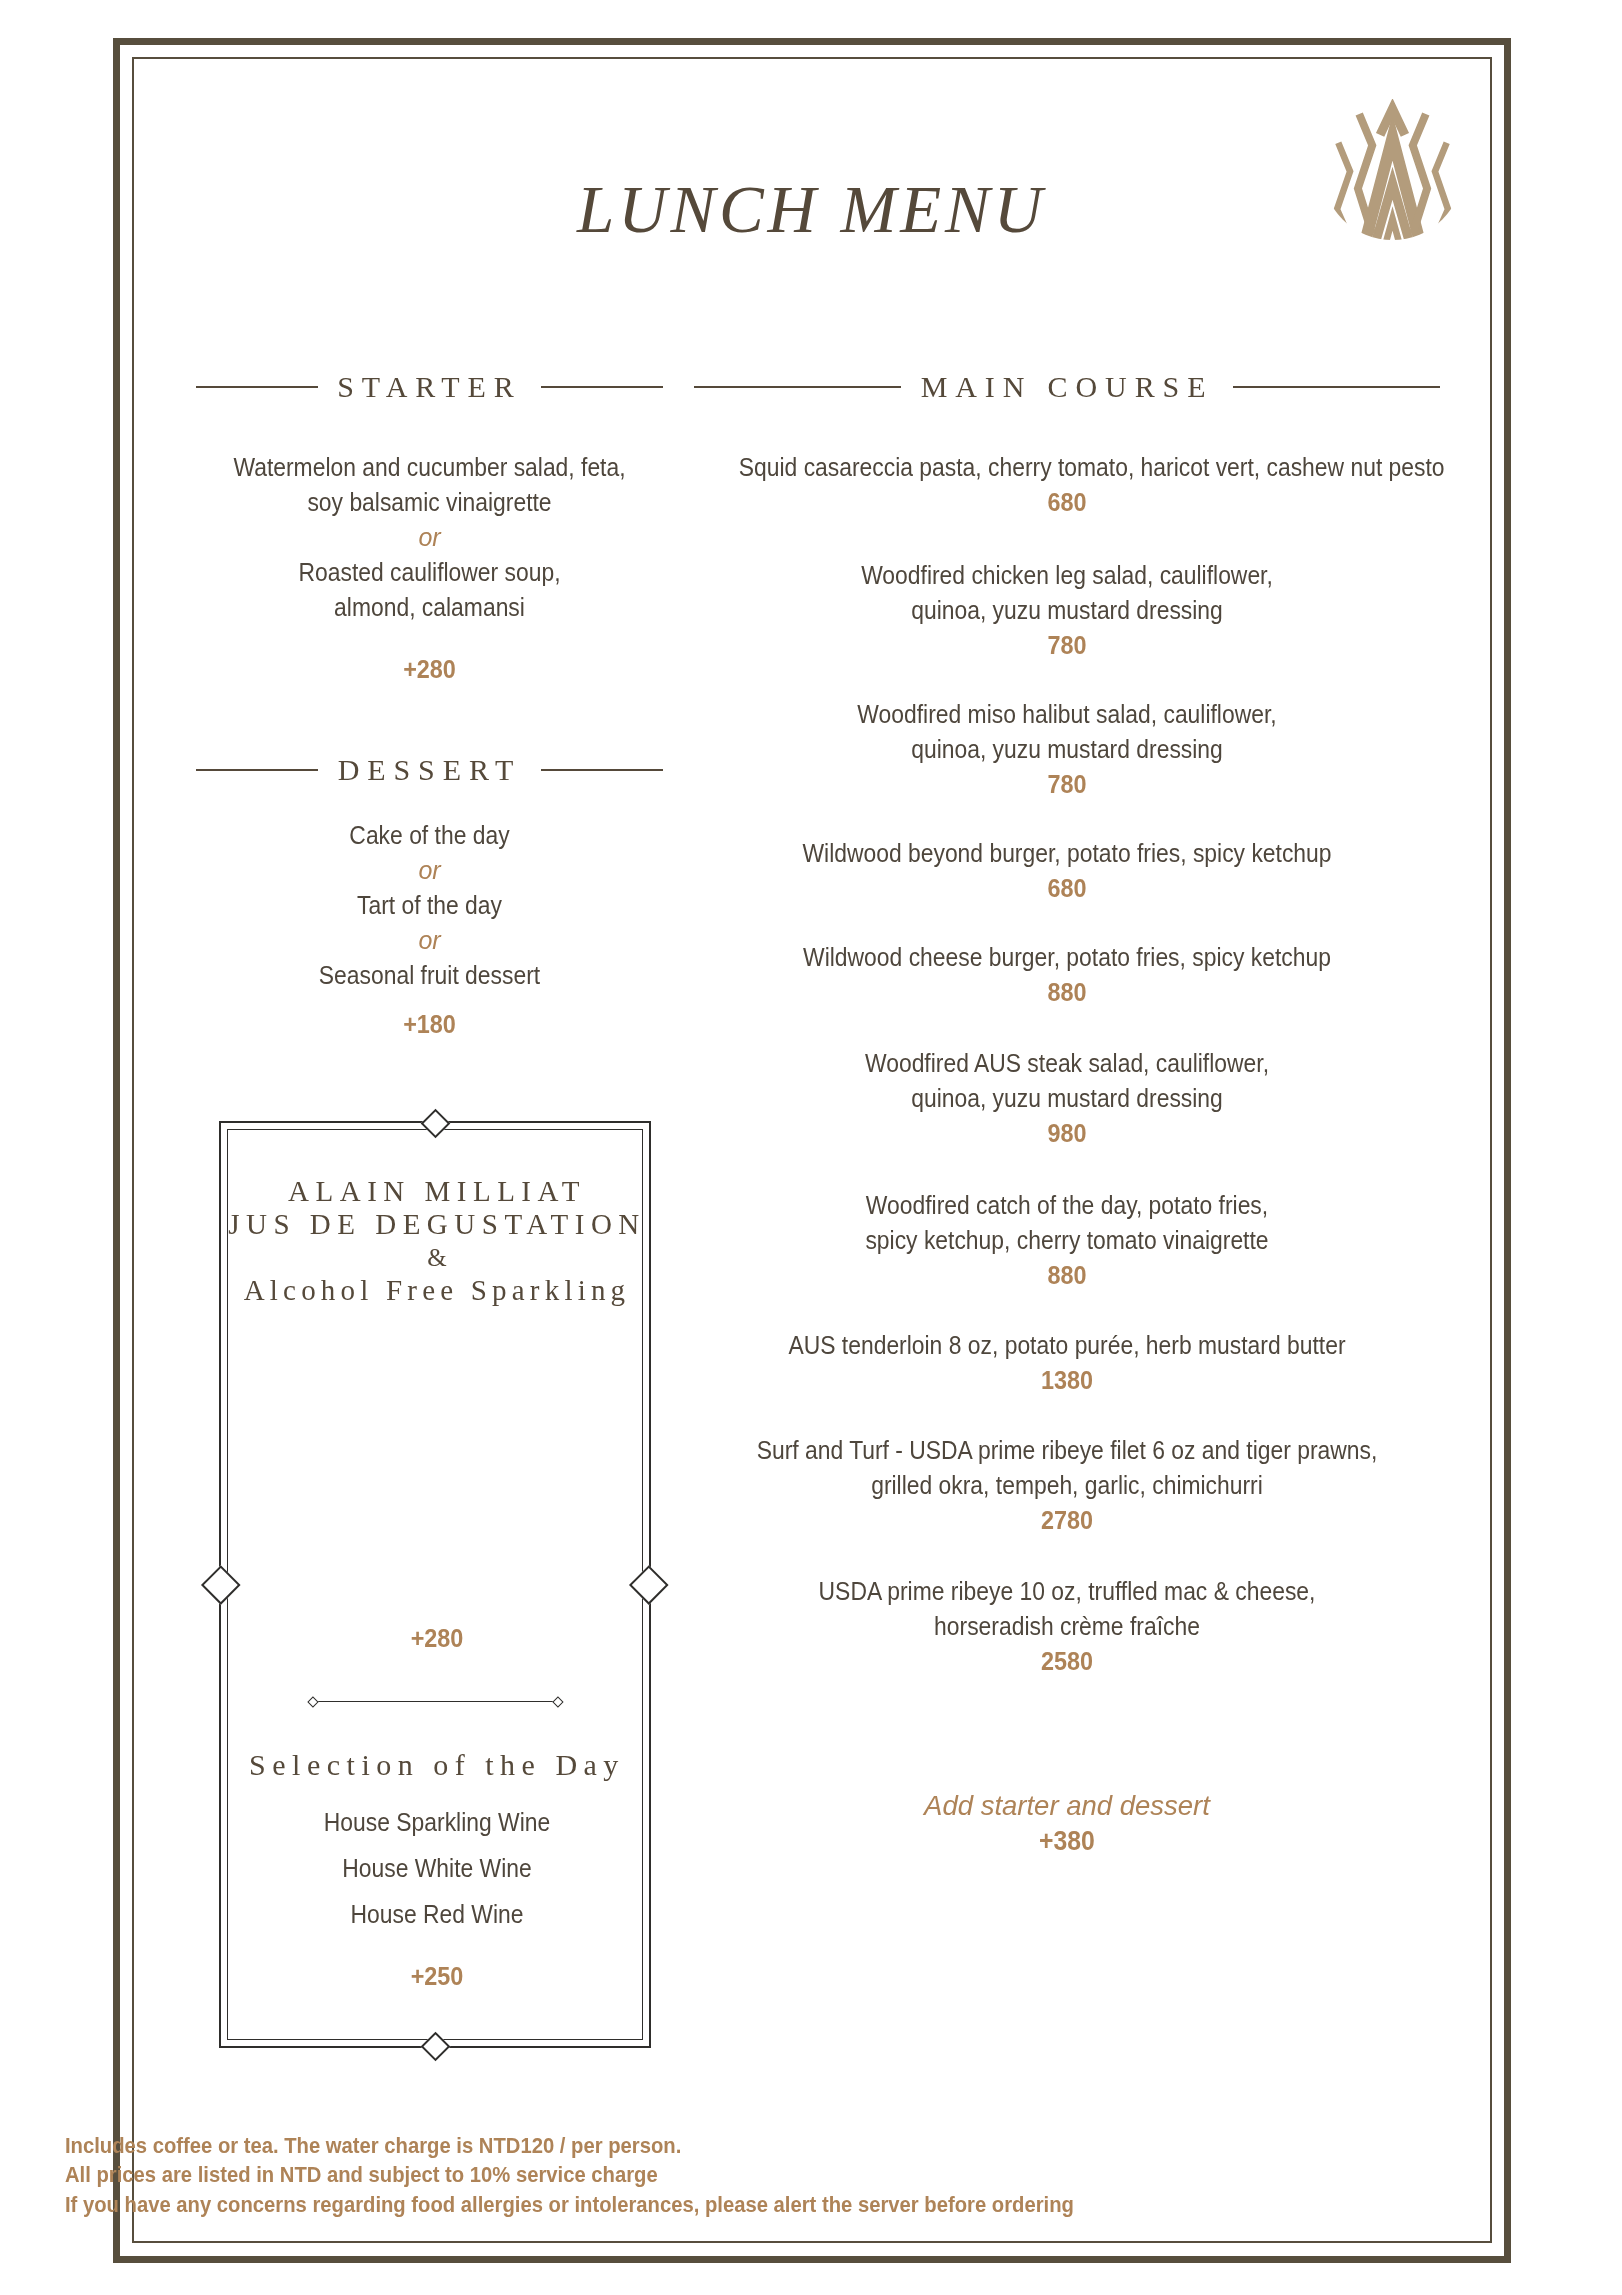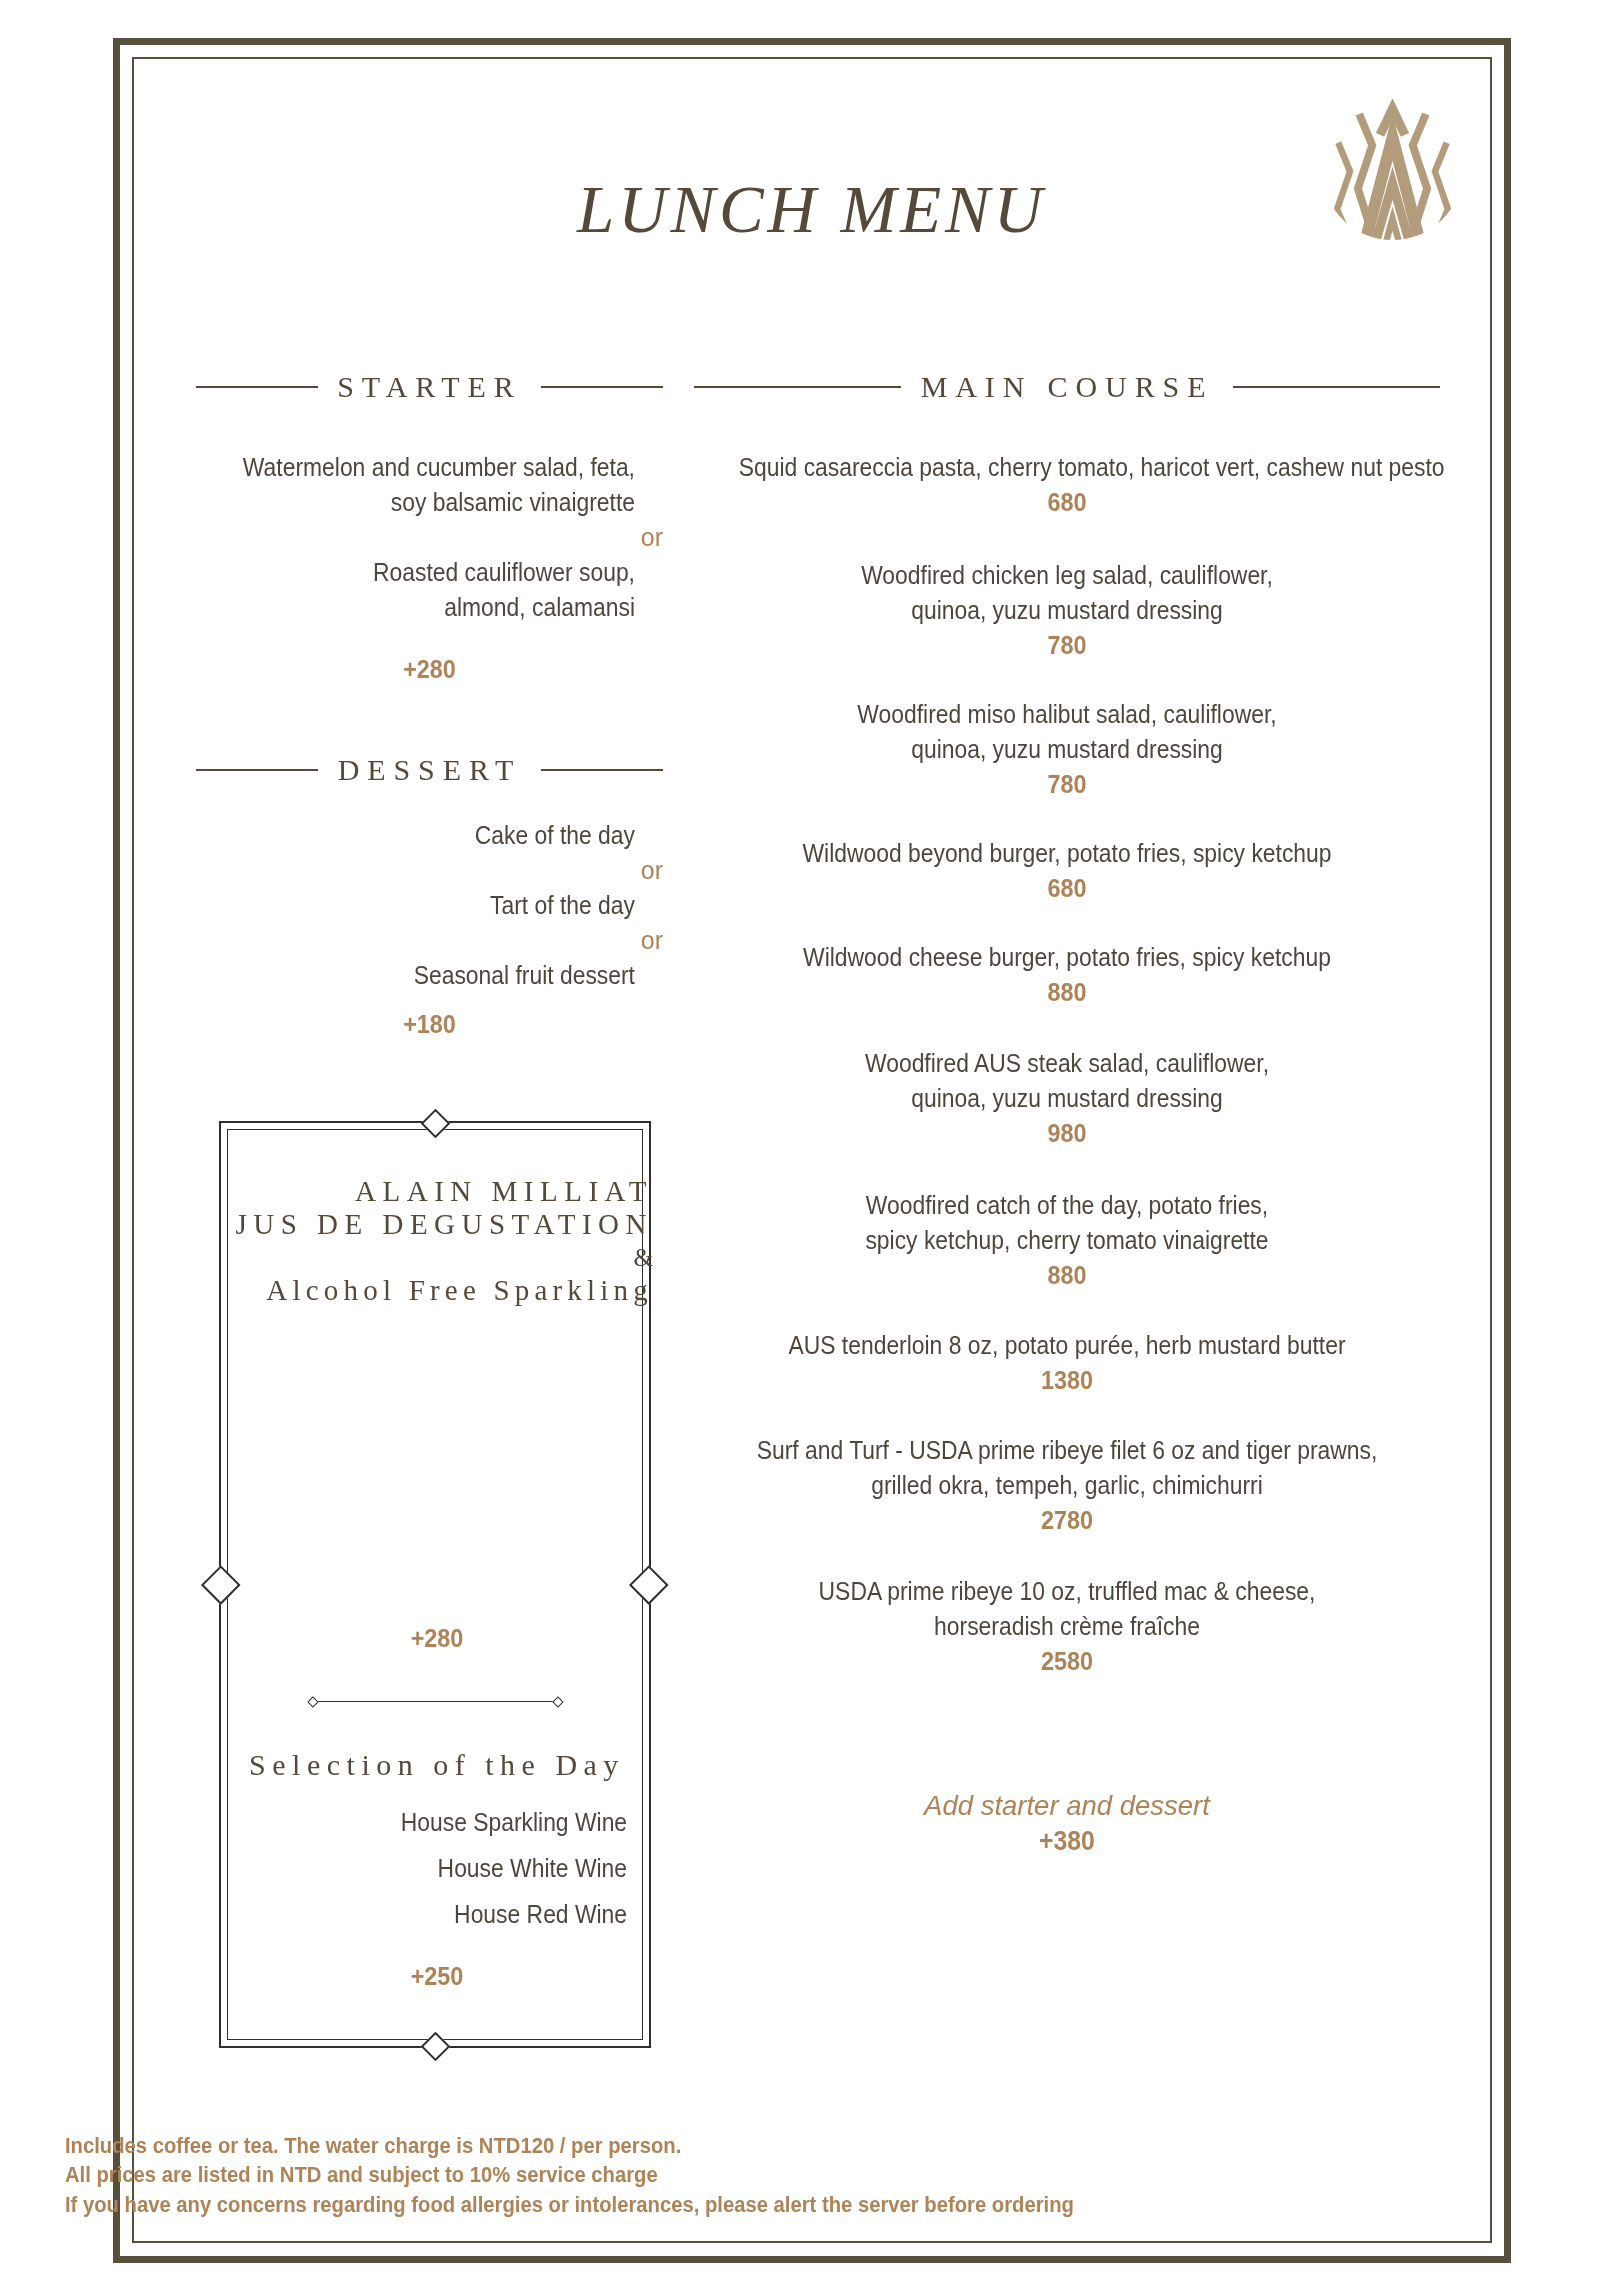--- a/index.html
+++ b/index.html
@@ -30,24 +30,24 @@
   
   .logo{left:1320px;top:97px;}
   
   .sec-head{display:flex;align-items:center;justify-content:center;}
   .sec-head .rule{flex:1;height:2px;background:var(--head);}
   .sec-title{
     font-family:"Liberation Serif",serif;font-size:30px;letter-spacing:7.9px;
     color:var(--head);padding:0 19.6px;white-space:nowrap;
   }
   
-  .stack{text-align:right;}
+  .stack{text-align:center;}
   .sans{font-size:26px;line-height:35px;color:var(--ink);}
   .nline{white-space:nowrap;transform:scaleX(0.88);transform-origin:50% 50%;}
-  .or{color:var(--tan);font-size:25px;}
+  .or{font-style:italic;color:var(--tan);font-size:25px;}
   .price{
     text-align:center;color:var(--tan);font-weight:700;font-size:26px;line-height:29px;
     white-space:nowrap;transform:scaleX(0.9);transform-origin:50% 50%;
   }
   
   .item{left:694px;width:746px;text-align:center;font-size:26px;line-height:35px;}
   .item .price{margin-top:3.3px;transform:scaleX(0.9);}
   .addon-line{font-style:italic;color:var(--tan);font-size:27.5px;line-height:35px;}
   .addon-price{margin-top:3.3px;font-size:27.5px;}
   

